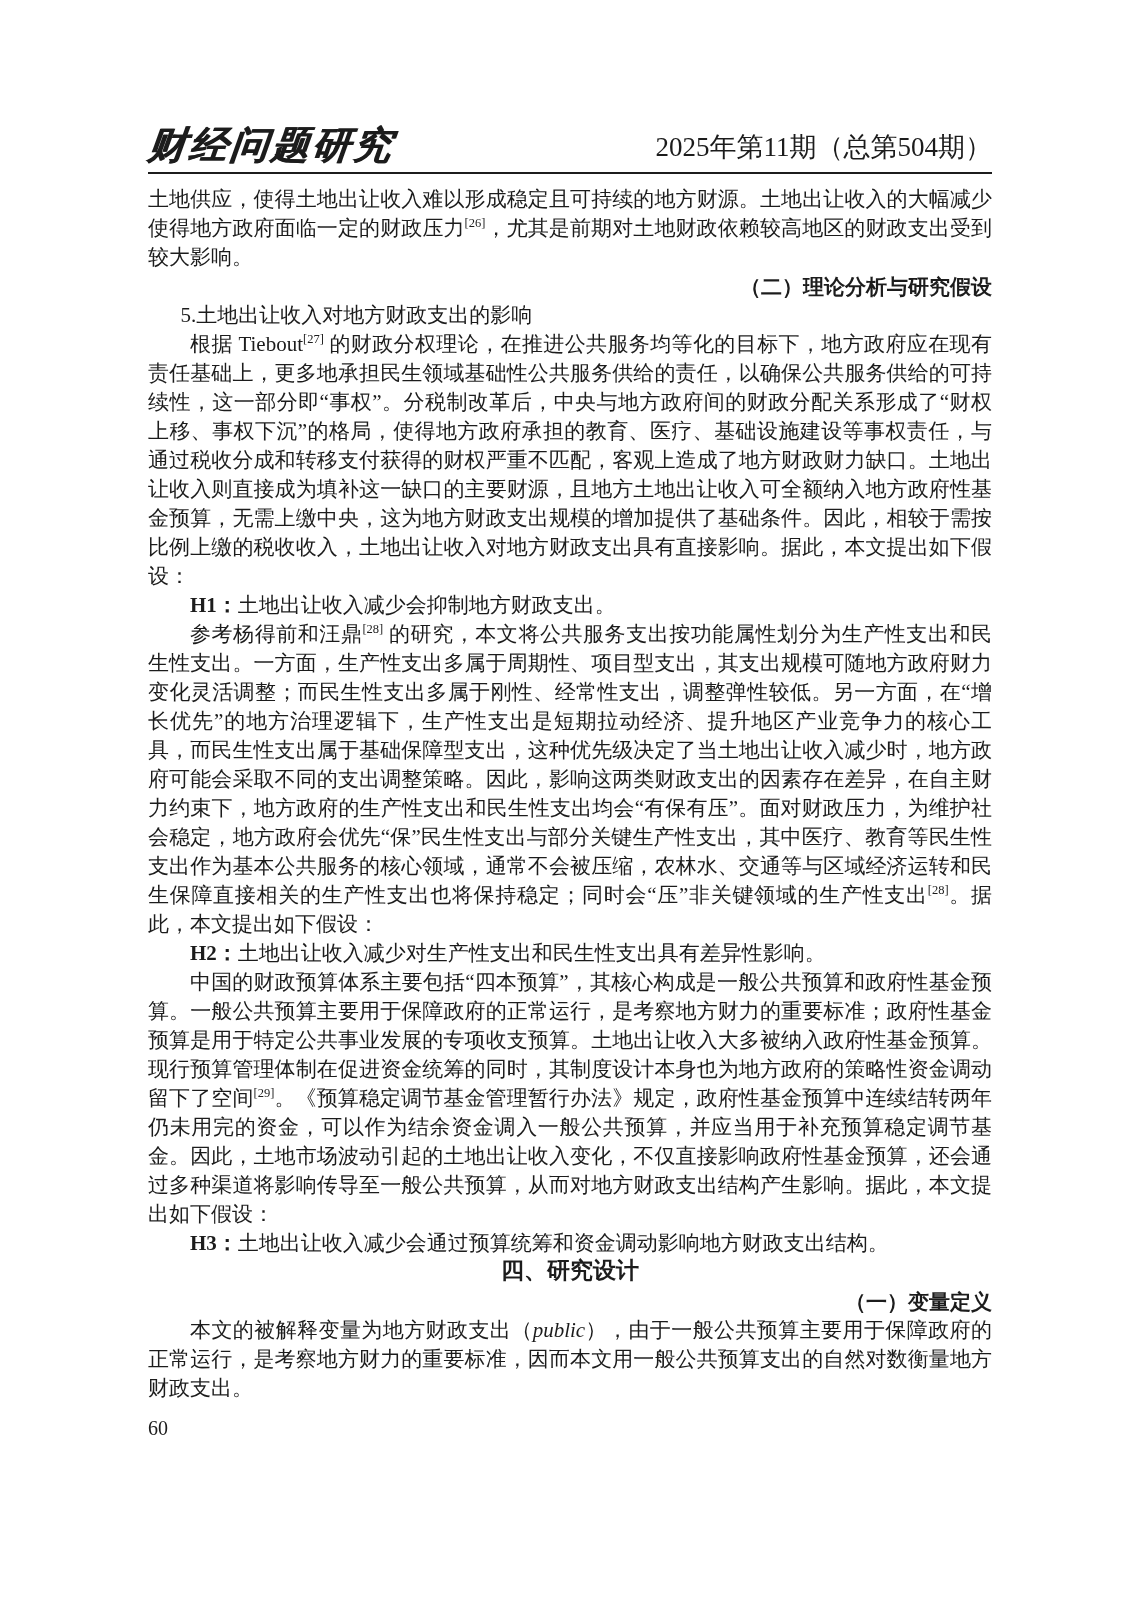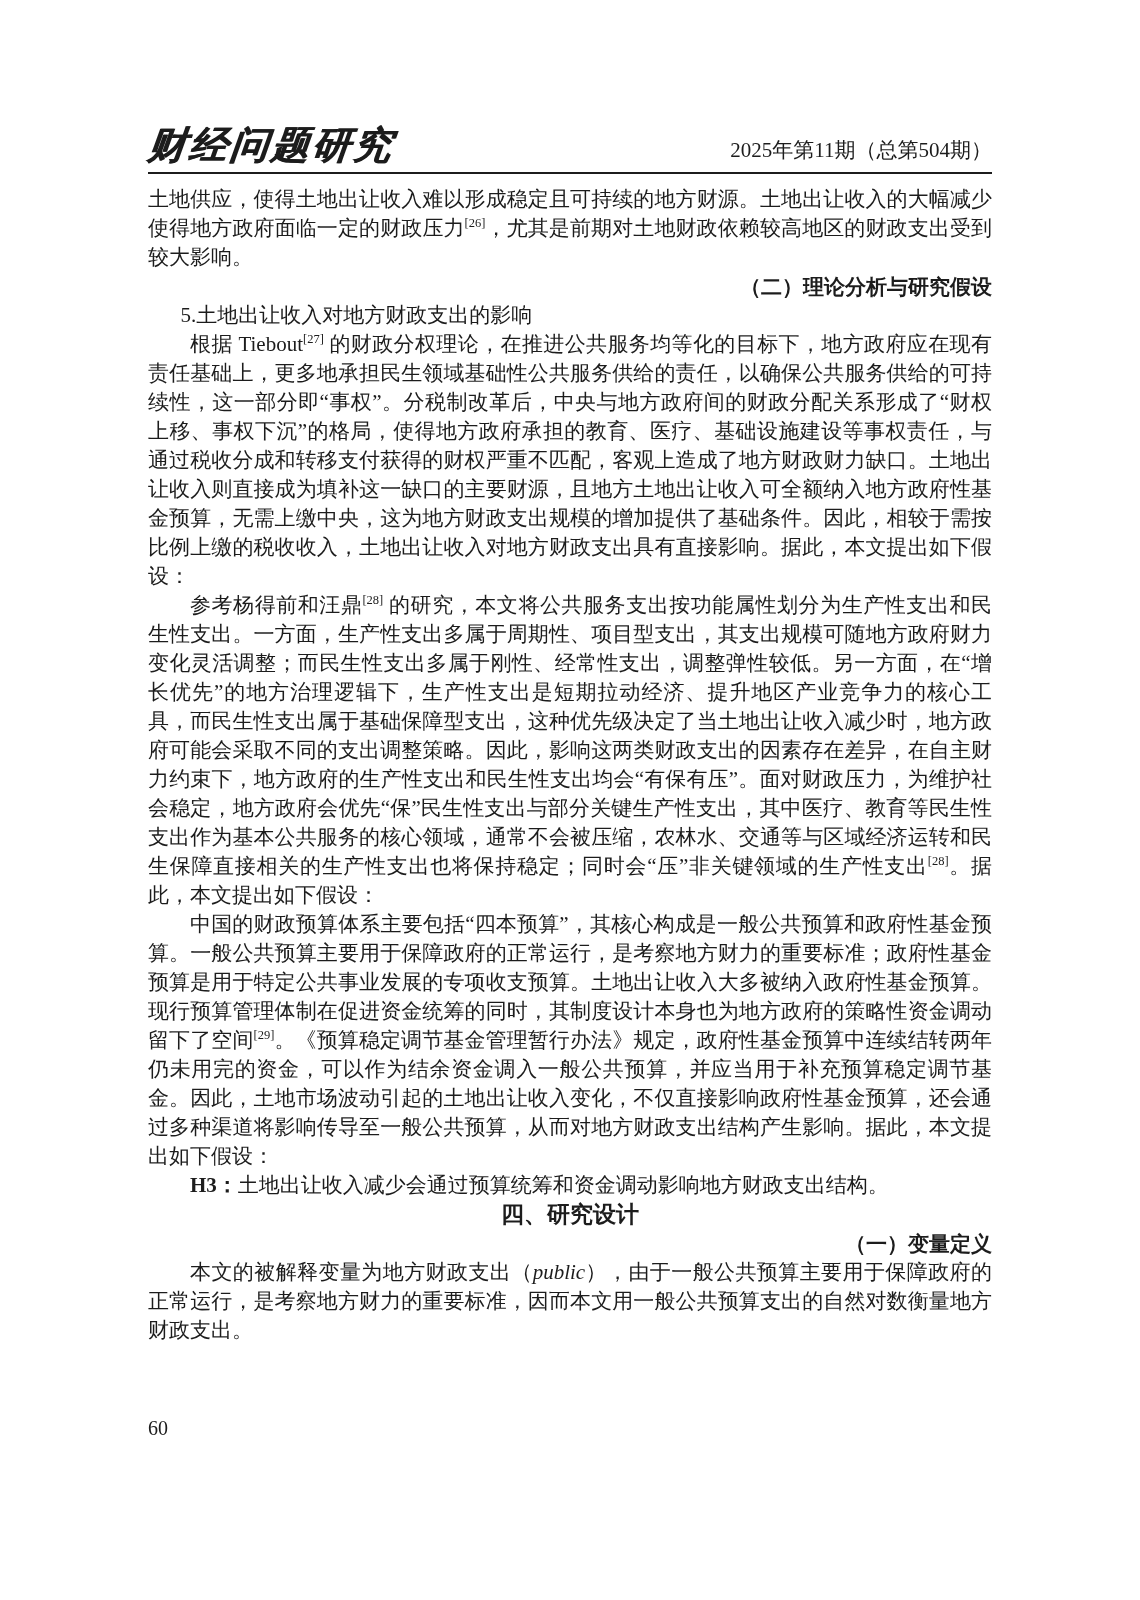--- a/index.html
+++ b/index.html
@@ -37,21 +37,21 @@
     font-size: 38px;
     font-weight: 900;
     font-style: italic;
     letter-spacing: 3px;
     transform: skewX(-6deg);
     text-shadow: 1px 0 0 #1c1c1c;
     line-height: 1;
     white-space: nowrap;
   }
   .issue-info {
-    font-size: 21px;
+    font-size: 27px;
     line-height: 1;
     padding-bottom: 3px;
     white-space: nowrap;
     margin-left: 12px;
   }
   
   .article {
     margin-top: 11px;
     font-size: 21px;
     line-height: 29px;
@@ -80,21 +80,21 @@
   .heading-bold {
     font-family: "Liberation Sans", "DejaVu Sans", sans-serif;
     font-weight: bold;
     font-size: 21px;
     line-height: 29px;
     text-indent: 2em;
     text-align: right;
     margin: 0;
   }
   .section-title {
-    font-family: Liberation Serif, serif;
+    font-family: Liberation Mono, monospace;
     font-weight: bold;
     font-size: 23px;
     line-height: 29px;
     text-align: center;
     text-indent: 0;
     margin: 14px 0 13px 0;
   }
   sup.ref {
     font-size: 12.5px;
     line-height: 0;
@@ -128,24 +128,26 @@
     <main class="article">
 
       <p class="para-noindent"><span>土地供应，使得土地出让收入难以形成稳定且可持续的地方财源。土地出让收入的大幅减少使得地方政府面临一定的财政压力</span><sup class="ref">[26]</sup><span>，尤其是前期对土地财政依赖较高地区的财政支出受到较大影响。</span></p>
 
       <p class="heading-bold">（二）理论分析与研究假设</p>
 
       <p class="subhead">5.土地出让收入对地方财政支出的影响</p>
 
       <p class="para"><span>根据 Tiebout</span><sup class="ref">[27]</sup><span> 的财政分权理论，在推进公共服务均等化的目标下，地方政府应在现有责任基础上，更多地承担民生领域基础性公共服务供给的责任，以确保公共服务供给的可持续性，这一部分即“事权”。分税制改革后，中央与地方政府间的财政分配关系形成了“财权上移、事权下沉”的格局，使得地方政府承担的教育、医疗、基础设施建设等事权责任，与通过税收分成和转移支付获得的财权严重不匹配，客观上造成了地方财政财力缺口。土地出让收入则直接成为填补这一缺口的主要财源，且地方土地出让收入可全额纳入地方政府性基金预算，无需上缴中央，这为地方财政支出规模的增加提供了基础条件。因此，相较于需按比例上缴的税收收入，土地出让收入对地方财政支出具有直接影响。据此，本文提出如下假设：</span></p>
 
+      <p class="hypothesis"><span class="hyp-label">H1：</span><span>土地出让收入减少会抑制地方财政支出。</span></p>
 
 
       <p class="para"><span>参考杨得前和汪鼎</span><sup class="ref">[28]</sup><span> 的研究，本文将公共服务支出按功能属性划分为生产性支出和民生性支出。一方面，生产性支出多属于周期性、项目型支出，其支出规模可随地方政府财力变化灵活调整；而民生性支出多属于刚性、经常性支出，调整弹性较低。另一方面，在“增长优先”的地方治理逻辑下，生产性支出是短期拉动经济、提升地区产业竞争力的核心工具，而民生性支出属于基础保障型支出，这种优先级决定了当土地出让收入减少时，地方政府可能会采取不同的支出调整策略。因此，影响这两类财政支出的因素存在差异，在自主财力约束下，地方政府的生产性支出和民生性支出均会“有保有压”。面对财政压力，为维护社会稳定，地方政府会优先“保”民生性支出与部分关键生产性支出，其中医疗、教育等民生性支出作为基本公共服务的核心领域，通常不会被压缩，农林水、交通等与区域经济运转和民生保障直接相关的生产性支出也将保持稳定；同时会“压”非关键领域的生产性支出</span><sup class="ref">[28]</sup><span>。据此，本文提出如下假设：</span></p>
 
+      <p class="hypothesis"><span class="hyp-label">H2：</span><span>土地出让收入减少对生产性支出和民生性支出具有差异性影响。</span></p>
 
 
       <p class="para"><span>中国的财政预算体系主要包括“四本预算”，其核心构成是一般公共预算和政府性基金预算。一般公共预算主要用于保障政府的正常运行，是考察地方财力的重要标准；政府性基金预算是用于特定公共事业发展的专项收支预算。土地出让收入大多被纳入政府性基金预算。现行预算管理体制在促进资金统筹的同时，其制度设计本身也为地方政府的策略性资金调动留下了空间</span><sup class="ref">[29]</sup><span>。《预算稳定调节基金管理暂行办法》规定，政府性基金预算中连续结转两年仍未用完的资金，可以作为结余资金调入一般公共预算，并应当用于补充预算稳定调节基金。因此，土地市场波动引起的土地出让收入变化，不仅直接影响政府性基金预算，还会通过多种渠道将影响传导至一般公共预算，从而对地方财政支出结构产生影响。据此，本文提出如下假设：</span></p>
 
       <p class="hypothesis"><span class="hyp-label">H3：</span><span>土地出让收入减少会通过预算统筹和资金调动影响地方财政支出结构。</span></p>
 
       <p class="section-title">四、研究设计</p>
 
       <p class="heading-bold">（一）变量定义</p>
 

